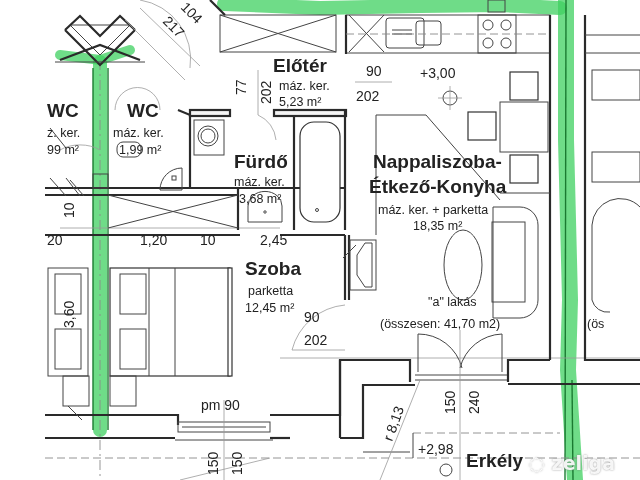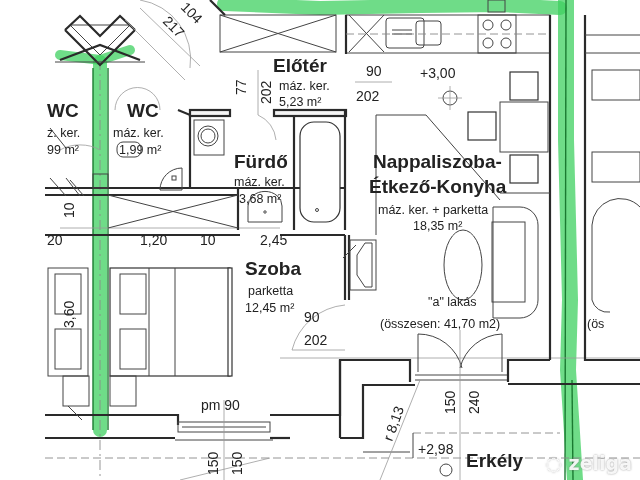--- a/index.html
+++ b/index.html
@@ -11,21 +11,21 @@
   .faint { stroke: #9a9a9a; stroke-width: 0.8; fill: none; }
   .dash { stroke: #8a8a8a; stroke-width: 0.9; fill: none; stroke-dasharray: 10 4 2 4; }
   .dash2 { stroke: #888; stroke-width: 0.9; fill: none; stroke-dasharray: 8 4; }
   .furn { stroke: #333; stroke-width: 1.2; fill: #fff; }
   .green { stroke: #3fd060; stroke-opacity: 0.75; fill: none; stroke-linecap: round; }
   .greenline { stroke: #1a7a30; stroke-width: 1.4; fill: none; }
   .t-room { font-family: "Liberation Sans", sans-serif; font-weight: bold; font-size: 19px; fill: #222; }
   .t-sub { font-family: "Liberation Sans", sans-serif; font-size: 12.5px; fill: #222; }
   .t-dim { font-family: "Liberation Sans", sans-serif; font-size: 14px; fill: #222; }
   .t-level { font-family: "Liberation Sans", sans-serif; font-size: 14px; fill: #222; }
-  .watermark { position: absolute; right: 8px; bottom: 6px; font-family: "DejaVu Sans", sans-serif; font-weight: bold; font-size: 19px; color: rgba(255,255,255,0.9); text-shadow: 0 0 2px rgba(120,120,120,0.8); }
+  .watermark { position: absolute; right: 25px; bottom: 6px; font-family: "DejaVu Sans", sans-serif; font-weight: bold; font-size: 19px; color: rgba(255,255,255,0.9); text-shadow: 0 0 2px rgba(120,120,120,0.8); }
 </style>
 </head>
 <body>
 
 <svg id="plan" viewBox="0 0 640 480" xmlns="http://www.w3.org/2000/svg">
 
   <g>
     <path class="green" stroke-width="14" d="M224 4 L320 8 L420 6 L500 5 L560 8"></path>
     <path class="green" stroke-width="16" d="M566 0 L566 140 L570 300 L568 370 L575 480"></path>
     <path class="green" stroke-width="14" d="M100 62 L100 430"></path>

